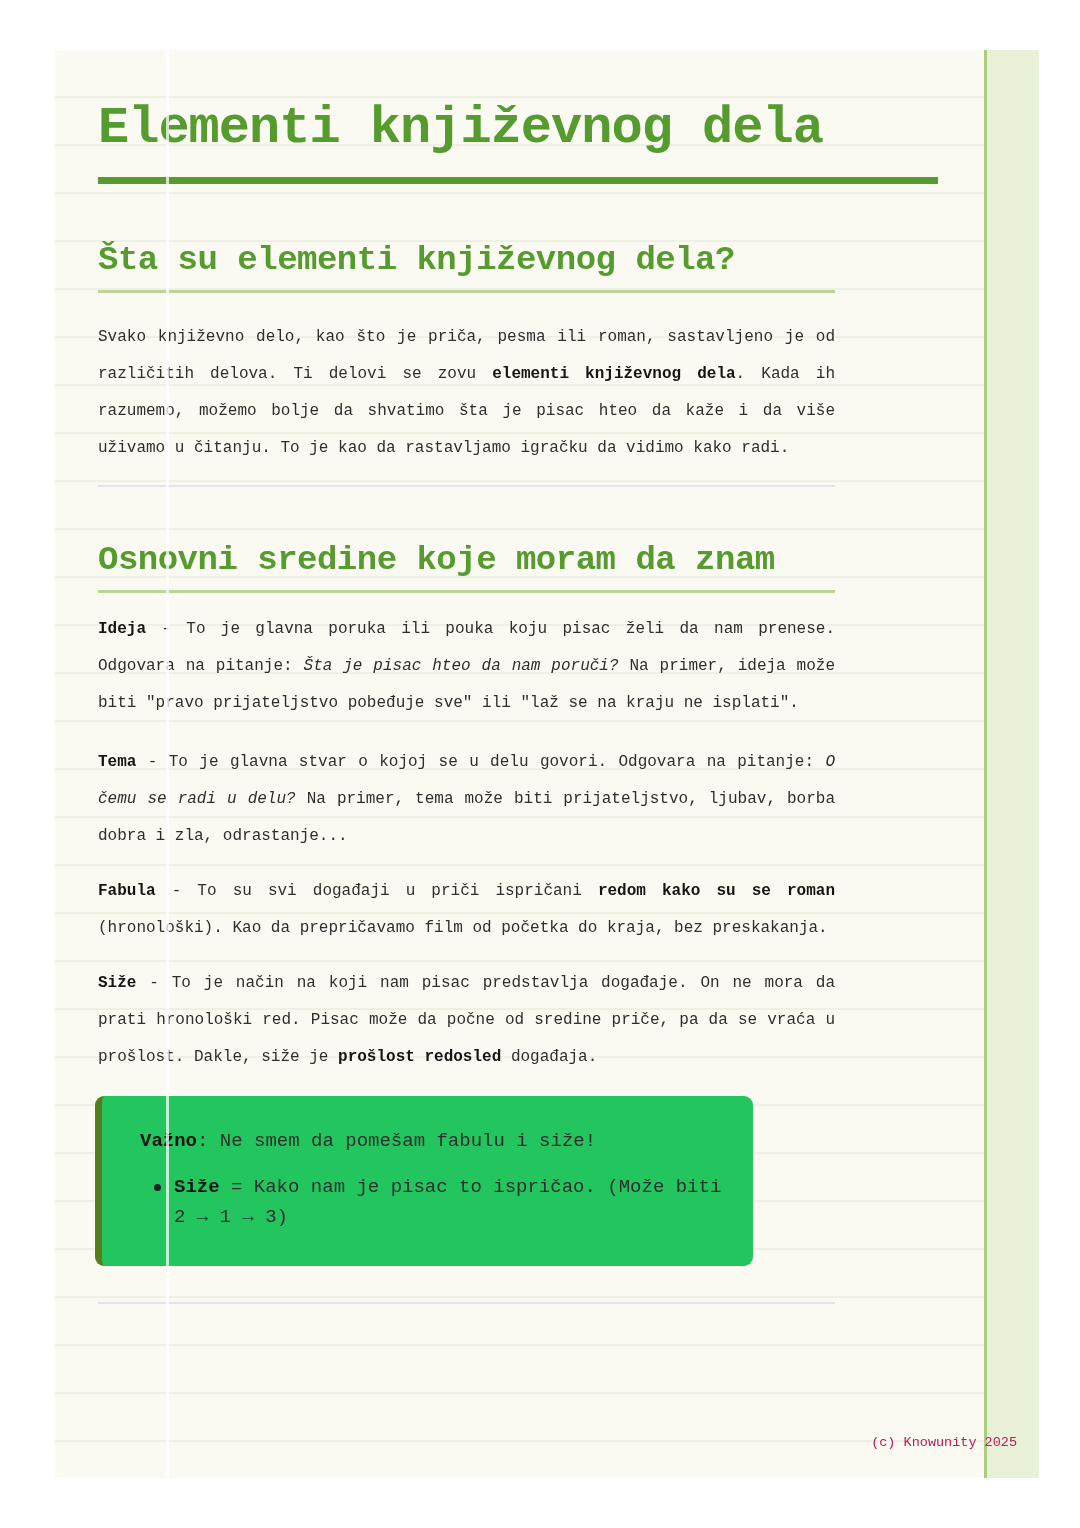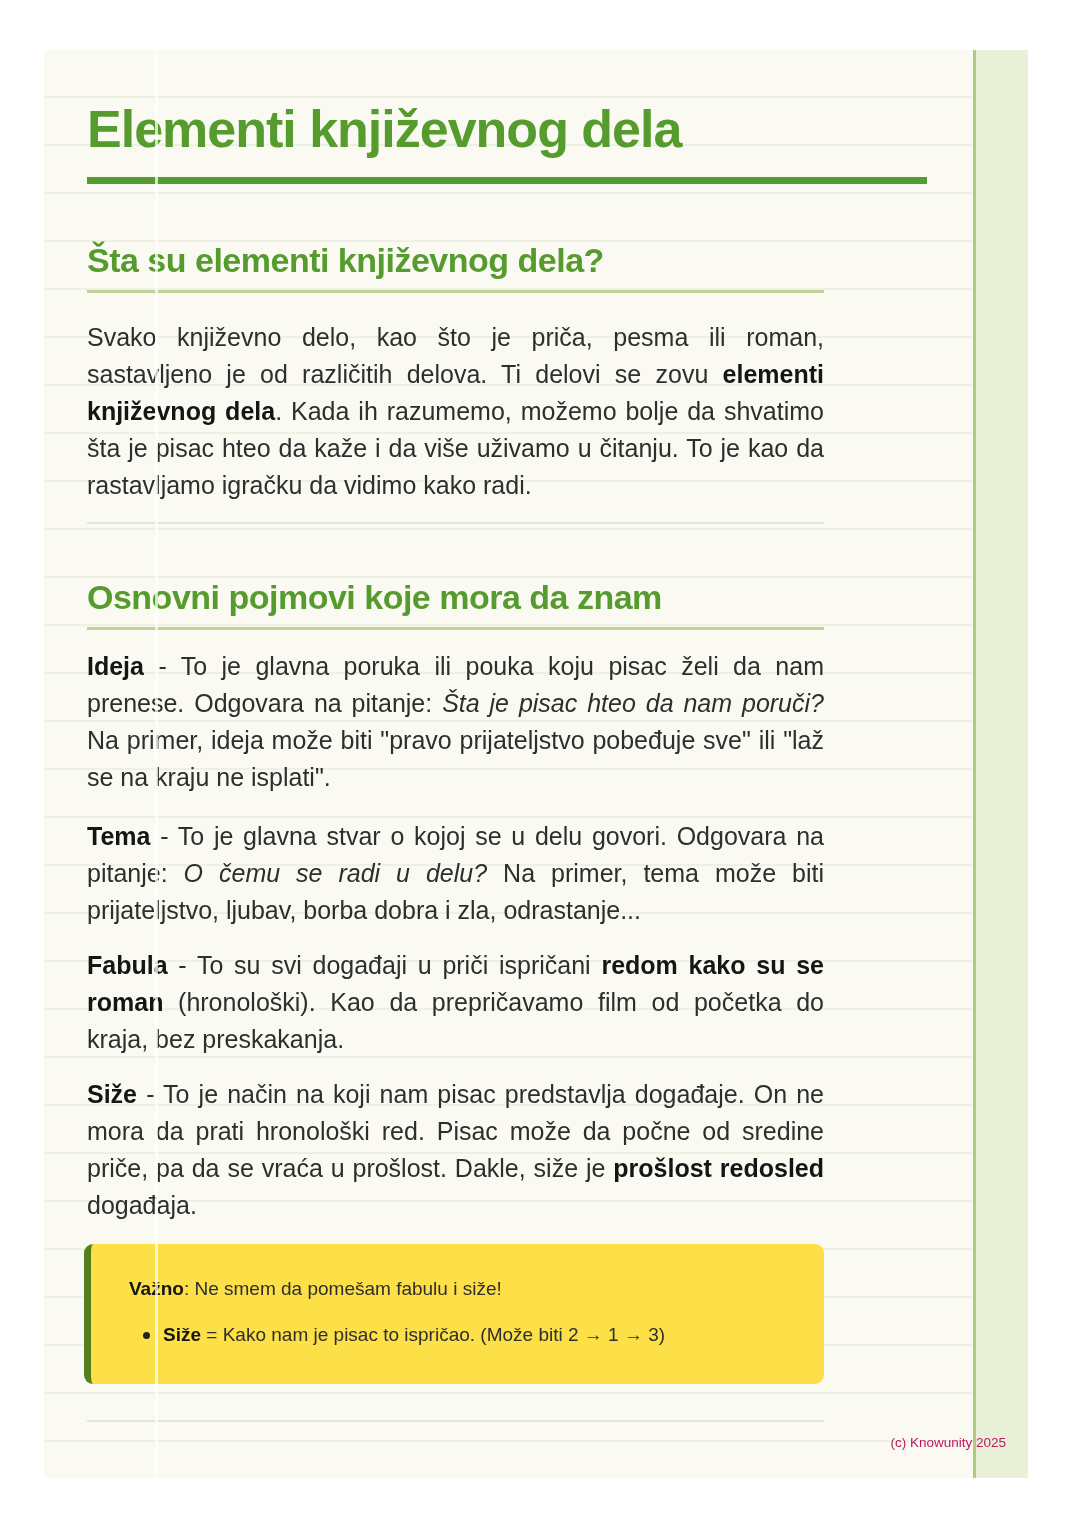--- a/index.html
+++ b/index.html
@@ -2,22 +2,23 @@
 <html><head>
 <meta charset="utf-8">
 <style>
   html,body{margin:0;padding:0;}
   body{
     width:1080px;height:1528px;position:relative;overflow:hidden;
     background:#ffffff;
     font-family:"Liberation Sans", sans-serif;
   }
   .page{
-    position:absolute;left:44px;top:50px;width:984px;height:1428px;
+    position:absolute;left:55px;top:50px;width:984px;height:1428px;
     background:#fbfaf2;
+    font-family:Liberation Mono, monospace;
   }
   .ruling{
     position:absolute;inset:0;pointer-events:none;
     background:repeating-linear-gradient(
       to bottom,
       transparent 0px, transparent 46px,
       rgba(176,189,156,0.16) 46px, rgba(176,189,156,0.16) 48px);
   }
   .side-strip{
     position:absolute;top:0;right:0;bottom:0;width:52px;
@@ -35,35 +36,35 @@
   .title-rule{width:840px;height:7px;background:#569b2e;margin-top:21px;}
   .sec-heading{
     margin:0;font-size:34px;line-height:40px;font-weight:700;
     color:#569b2e;letter-spacing:-0.5px;
   }
   .mt-h1{margin-top:56px;}
   .mt-h2{margin-top:53px;}
   .mt-h3{margin-top:38px;}
   .h-underline{height:3px;background:#bdd398;margin-top:10px;width:737px;}
   .body-p{
-    margin:0;font-size:25px;line-height:37px;color:#2e2e2e;
+    margin:0;font-size:16px;line-height:37px;color:#2e2e2e;
     text-align:justify;
   }
   .mt-p1{margin-top:26px;}
   .mt-p22{margin-top:22px;}
   .mt-p18{margin-top:18px;}
   .rb{font-weight:700;color:#151515;}
   .ri{font-style:italic;}
   .divider{height:2px;background:#e4e4e5;}
   .mt-d1{margin-top:18px;}
   .mt-d2{margin-top:36px;}
   .callout{
     margin-top:20px;margin-left:-3px;
-    background:#fde047;border-left:7px solid #557f1d;border-radius:9px;
-    padding:30px 30px 34px 38px;box-sizing:border-box;width:740px;
+    background:#22c55e;border-left:7px solid #557f1d;border-radius:9px;
+    padding:30px 30px 34px 38px;box-sizing:border-box;width:658px;
   }
   .callout-intro{margin:0;font-size:19px;line-height:30px;color:#2e2e2e;}
   .callout-list{list-style:none;margin:16px 0 0;padding:0;}
   .callout-list li{
     position:relative;padding-left:34px;font-size:19px;line-height:30px;
     color:#2e2e2e;margin-top:18px;
   }
   .callout-list li:first-child{margin-top:0;}
   .dot{
     position:absolute;left:14px;top:12px;width:7px;height:7px;
@@ -88,21 +89,21 @@
 
     <section>
       <h2 class="sec-heading mt-h1">Šta su elementi književnog dela?</h2>
       <div class="h-underline"></div>
       <p class="body-p mt-p1"><span>Svako književno delo, kao što je priča, pesma ili roman, sastavljeno je od različitih delova. Ti delovi se zovu </span><span class="rb">elementi književnog dela</span><span>. Kada ih razumemo, možemo bolje da shvatimo šta je pisac hteo da kaže i da više uživamo u čitanju. To je kao da rastavljamo igračku da vidimo kako radi.</span></p>
     </section>
 
     <div class="divider mt-d1"></div>
 
     <section>
-      <h2 class="sec-heading mt-h2">Osnovni pojmovi koje mora da znam</h2>
+      <h2 class="sec-heading mt-h2">Osnovni sredine koje moram da znam</h2>
       <div class="h-underline"></div>
       <p class="body-p mt-p18"><span class="rb">Ideja</span><span> - To je glavna poruka ili pouka koju pisac želi da nam prenese. Odgovara na pitanje: </span><span class="ri">Šta je pisac hteo da nam poruči?</span><span> Na primer, ideja može biti "pravo prijateljstvo pobeđuje sve" ili "laž se na kraju ne isplati".</span></p>
       <p class="body-p mt-p22"><span class="rb">Tema</span><span> - To je glavna stvar o kojoj se u delu govori. Odgovara na pitanje: </span><span class="ri">O čemu se radi u delu?</span><span> Na primer, tema može biti prijateljstvo, ljubav, borba dobra i zla, odrastanje...</span></p>
       <p class="body-p mt-p18"><span class="rb">Fabula</span><span> - To su svi događaji u priči ispričani </span><span class="rb">redom kako su se roman</span><span> (hronološki). Kao da prepričavamo film od početka do kraja, bez preskakanja.</span></p>
       <p class="body-p mt-p18"><span class="rb">Siže</span><span> - To je način na koji nam pisac predstavlja događaje. On ne mora da prati hronološki red. Pisac može da počne od sredine priče, pa da se vraća u prošlost. Dakle, siže je </span><span class="rb">prošlost redosled</span><span> događaja.</span></p>
 
       <div class="callout">
         <p class="callout-intro"><span class="rb">Važno</span><span>: Ne smem da pomešam fabulu i siže!</span></p>
         <ul class="callout-list">
           <li>

